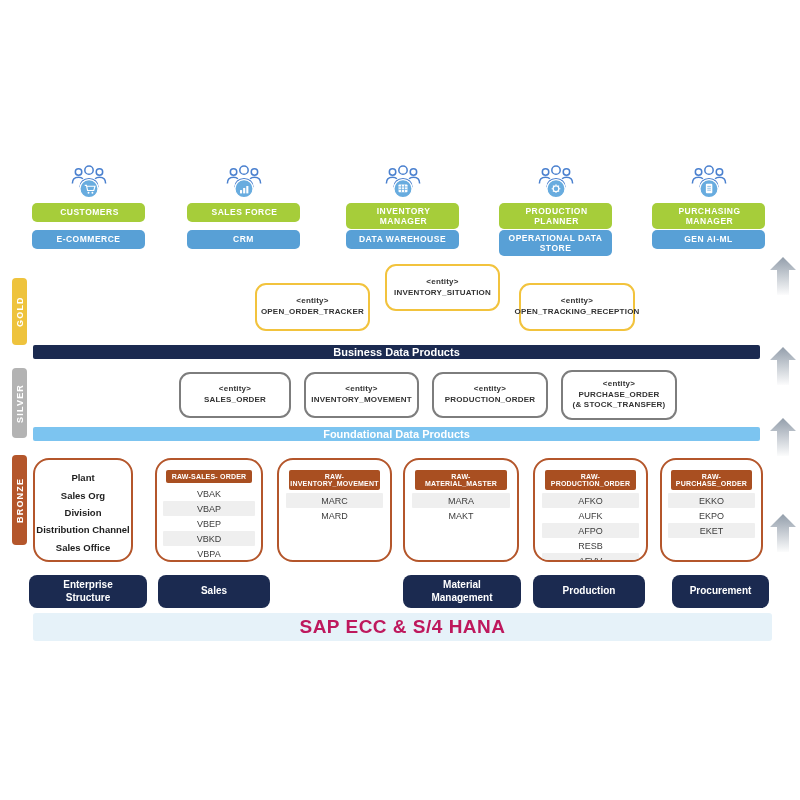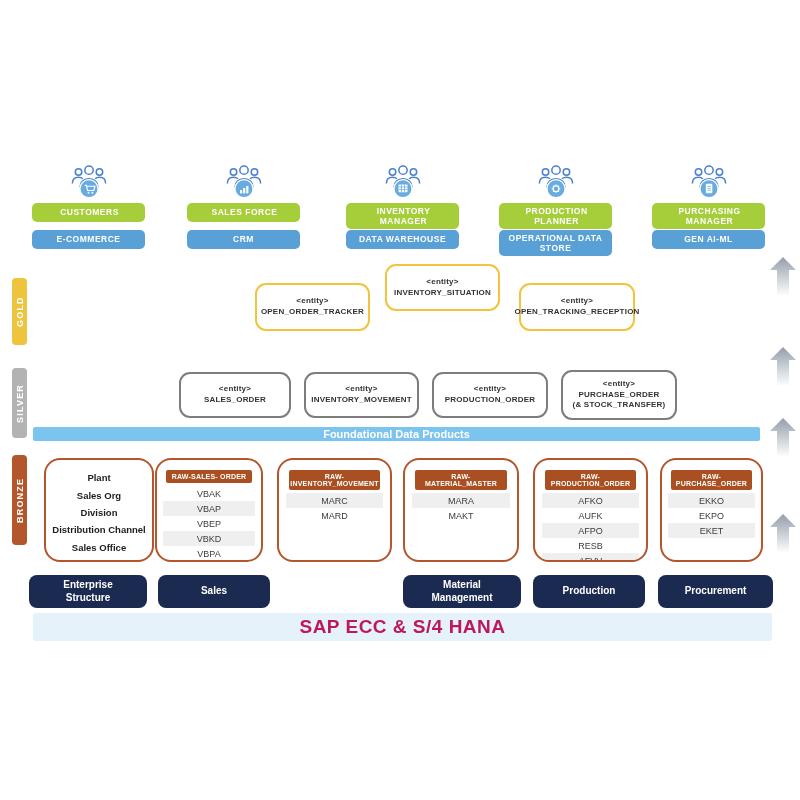--- a/index.html
+++ b/index.html
@@ -185,20 +185,21 @@
   </div>
   <div class="entity gold" style="left:349px;top:264px;width:115px;height:47px">
     <div>&lt;entity&gt;</div>
     <div>INVENTORY_SITUATION</div>
   </div>
   <div class="entity gold" style="left:483px;top:283px;width:116px;height:48px">
     <div>&lt;entity&gt;</div>
     <div>OPEN_TRACKING_RECEPTION</div>
   </div>
 
+  <div class="bar business">Business Data Products</div>
 
   <div class="tab silver">SILVER</div>
   <div class="entity silver" style="left:143px;top:372px;width:112px;height:46px">
     <div>&lt;entity&gt;</div>
     <div>SALES_ORDER</div>
   </div>
   <div class="entity silver" style="left:268px;top:372px;width:115px;height:46px">
     <div>&lt;entity&gt;</div>
     <div>INVENTORY_MOVEMENT</div>
   </div>
@@ -209,21 +210,21 @@
   <div class="entity silver" style="left:525px;top:370px;width:116px;height:50px">
     <div>&lt;entity&gt;</div>
     <div>PURCHASE_ORDER</div>
     <div>(&amp; STOCK_TRANSFER)</div>
   </div>
 
   <div class="bar foundational">Foundational Data Products</div>
 
   <div class="tab bronze">BRONZE</div>
 
-  <div class="bronze-box" style="left:44px;width:110px">
+  <div class="bronze-box" style="left:33px;width:100px">
     <div class="list">
       <div class="li">Plant</div>
       <div class="li">Sales Org</div>
       <div class="li">Division</div>
       <div class="li">Distribution Channel</div>
       <div class="li">Sales Office</div>
       <div class="li">Shipping Condition</div>
     </div>
   </div>
 
@@ -261,21 +262,21 @@
     <div class="chip">RAW-PURCHASE_ORDER</div>
     <div class="r shade">EKKO</div>
     <div class="r">EKPO</div>
     <div class="r shade">EKET</div>
   </div>
 
   <div class="module" style="left:29px;width:118px">Enterprise Structure</div>
   <div class="module" style="left:158px;width:112px">Sales</div>
   <div class="module" style="left:403px;width:118px">Material Management</div>
   <div class="module" style="left:533px;width:112px">Production</div>
-  <div class="module" style="left:658px;width:115px">Procurement</div>
+  <div class="module" style="left:672px;width:97px">Procurement</div>
 
   <div class="sap">SAP ECC &amp; S/4 HANA</div>
 
   <div class="arrow" style="top:257px"></div>
   <div class="arrow" style="top:347px"></div>
   <div class="arrow" style="top:418px"></div>
   <div class="arrow" style="top:514px"></div>
 
 </div>
 

